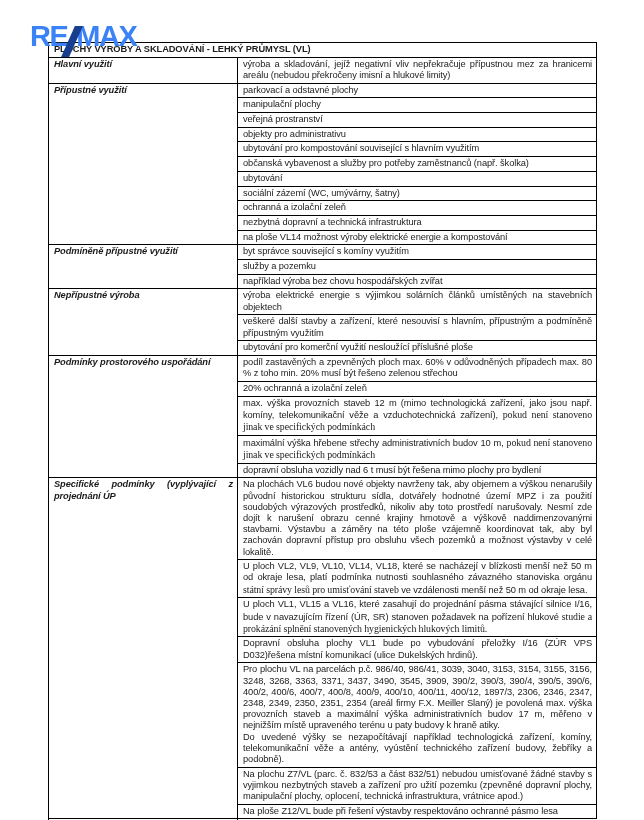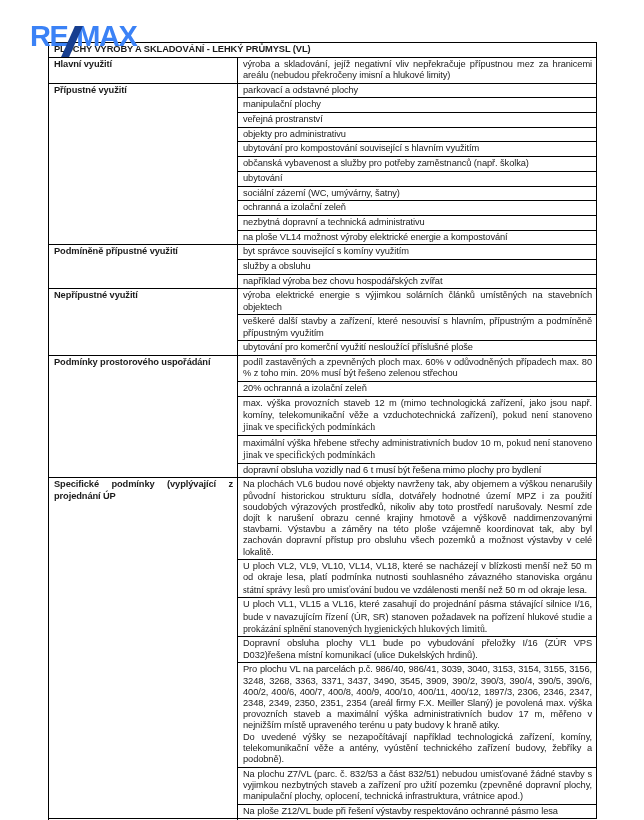--- a/index.html
+++ b/index.html
@@ -24,21 +24,21 @@
   table.zoning td {
     border:1px solid #000; color:#1c1c1c;
     font-size:9.3px; line-height:11.2px; letter-spacing:-0.1px;
     padding:1px 4px 1.5px 5px; text-align:justify; vertical-align:top;
   }
   td.title-cell {
     font-weight:bold; font-size:11px; line-height:12.5px;
     text-align:left; padding:1.5px 4px 1.5px 7px; letter-spacing:0;
   }
   td.label-cell {
-    font-weight:bold; font-size:10.4px; line-height:12.5px;
+    font-weight:bold; font-style:italic; font-size:10.4px; line-height:12.5px;
     padding:1.5px 8px 1px 7px;
   }
   span.serif { font-family:"Liberation Serif","DejaVu Serif",serif; font-size:9.9px; }
 
   
   .stub { position:absolute; top:100%; width:1px; height:7px; background:#000; }
   .stub-left { left:0; }
   .stub-mid { left:189px; }
 </style>
 </head>
@@ -84,37 +84,37 @@
         <tr>
           <td class="content-cell"><span>ubytování</span></td>
         </tr>
         <tr>
           <td class="content-cell"><span>sociální zázemí (WC, umývárny, šatny)</span></td>
         </tr>
         <tr>
           <td class="content-cell"><span>ochranná a izolační zeleň</span></td>
         </tr>
         <tr>
-          <td class="content-cell"><span>nezbytná dopravní a technická administrativu</span></td>
+          <td class="content-cell"><span>nezbytná dopravní a technická infrastruktura</span></td>
         </tr>
         <tr>
           <td class="content-cell"><span>na ploše VL14 možnost výroby elektrické energie a kompostování</span></td>
         </tr>
         <tr>
           <td class="label-cell" rowspan="3">Podmíněně přípustné využití</td>
           <td class="content-cell"><span>byt správce související s komíny využitím</span></td>
         </tr>
         <tr>
-          <td class="content-cell"><span>služby a obsluhu</span></td>
+          <td class="content-cell"><span>služby a pozemku</span></td>
         </tr>
         <tr>
           <td class="content-cell"><span>například výroba bez chovu hospodářských zvířat</span></td>
         </tr>
         <tr>
-          <td class="label-cell" rowspan="3">Nepřípustné využití</td>
+          <td class="label-cell" rowspan="3">Nepřípustné výroba</td>
           <td class="content-cell"><span>výroba elektrické energie s výjimkou solárních článků umístěných na stavebních objektech</span></td>
         </tr>
         <tr>
           <td class="content-cell"><span>veškeré další stavby a zařízení, které nesouvisí s hlavním, přípustným a podmíněně přípustným využitím</span></td>
         </tr>
         <tr>
           <td class="content-cell"><span>ubytování pro komerční využití nesloužící příslušné ploše</span></td>
         </tr>
         <tr>
           <td class="label-cell" rowspan="5">Podmínky prostorového uspořádání</td>
@@ -130,21 +130,21 @@
           <td class="content-cell"><span>maximální výška hřebene střechy administrativních budov 10 m, </span><span class="serif">pokud není stanoveno jinak ve specifických podmínkách</span></td>
         </tr>
         <tr>
           <td class="content-cell"><span>dopravní obsluha vozidly nad 6 t musí být řešena mimo plochy pro bydlení</span></td>
         </tr>
         <tr>
           <td class="label-cell" rowspan="7">Specifické podmínky (vyplývající z projednání ÚP</td>
           <td class="content-cell"><span>Na plochách VL6  budou nové objekty navrženy tak, aby objemem a výškou nenarušily původní historickou strukturu sídla, dotvářely hodnotné území MPZ i za použití soudobých výrazových prostředků, nikoliv aby toto prostředí narušovaly. Nesmí zde dojít k narušení obrazu cenné krajiny hmotově a výškově naddimenzovanými stavbami. Výstavbu a záměry na této ploše vzájemně koordinovat tak, aby byl zachován dopravní přístup pro obsluhu všech pozemků a možnost výstavby v celé lokalitě.</span></td>
         </tr>
         <tr>
-          <td class="content-cell"><span>U ploch VL2, VL9, VL10, VL14, VL18, které se nacházejí v blízkosti menší než 50 m od okraje lesa, platí podmínka nutnosti souhlasného závazného stanoviska orgánu </span><span class="serif">státní správy lesů pro umisťování budou</span><span> ve vzdálenosti menší než 50 m od okraje lesa.</span></td>
+          <td class="content-cell"><span>U ploch VL2, VL9, VL10, VL14, VL18, které se nacházejí v blízkosti menší než 50 m od okraje lesa, platí podmínka nutnosti souhlasného závazného stanoviska orgánu </span><span class="serif">státní správy lesů pro umisťování staveb</span><span> ve vzdálenosti menší než 50 m od okraje lesa.</span></td>
         </tr>
         <tr>
           <td class="content-cell"><span>U ploch VL1, VL15 a VL16, které zasahují do projednání pásma stávající silnice I/16, bude v navazujícím řízení (ÚR, SR) stanoven požadavek na pořízení hlukové </span><span class="serif">studie a prokázání splnění stanovených hygienických hlukových limitů.</span></td>
         </tr>
         <tr>
           <td class="content-cell"><span>Dopravní obsluha plochy VL1 bude po vybudování přeložky I/16 (ZÚR VPS D032)řešena místní komunikací (ulice Dukelských hrdinů).</span></td>
         </tr>
         <tr>
           <td class="content-cell"><span>Pro plochu VL na parcelách p.č. 986/40, 986/41, 3039, 3040, 3153, 3154, 3155, 3156, 3248, 3268, 3363, 3371, 3437, 3490, 3545, 3909, 390/2, 390/3, 390/4, 390/5, 390/6, 400/2, 400/6, 400/7, 400/8, 400/9, 400/10, 400/11, 400/12, 1897/3, 2306, 2346, 2347, 2348, 2349, 2350, 2351, 2354 (areál firmy F.X. Meiller Slaný) je povolená max. výška provozních staveb a maximální výška administrativních budov 17 m, měřeno v nejnižším místě upraveného terénu u paty budovy k hraně atiky.</span><br><span>Do uvedené výšky se nezapočítávají například technologická zařízení, komíny, telekomunikační věže a antény, vyústění technického zařízení budovy, žebříky a podobně).</span></td>
         </tr>

